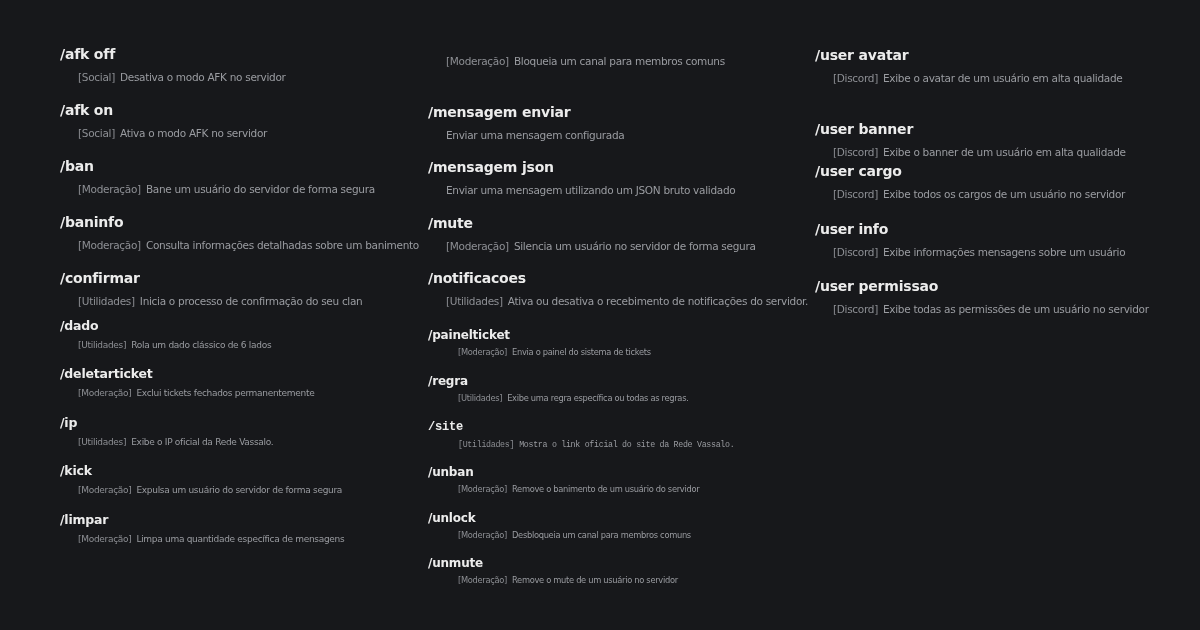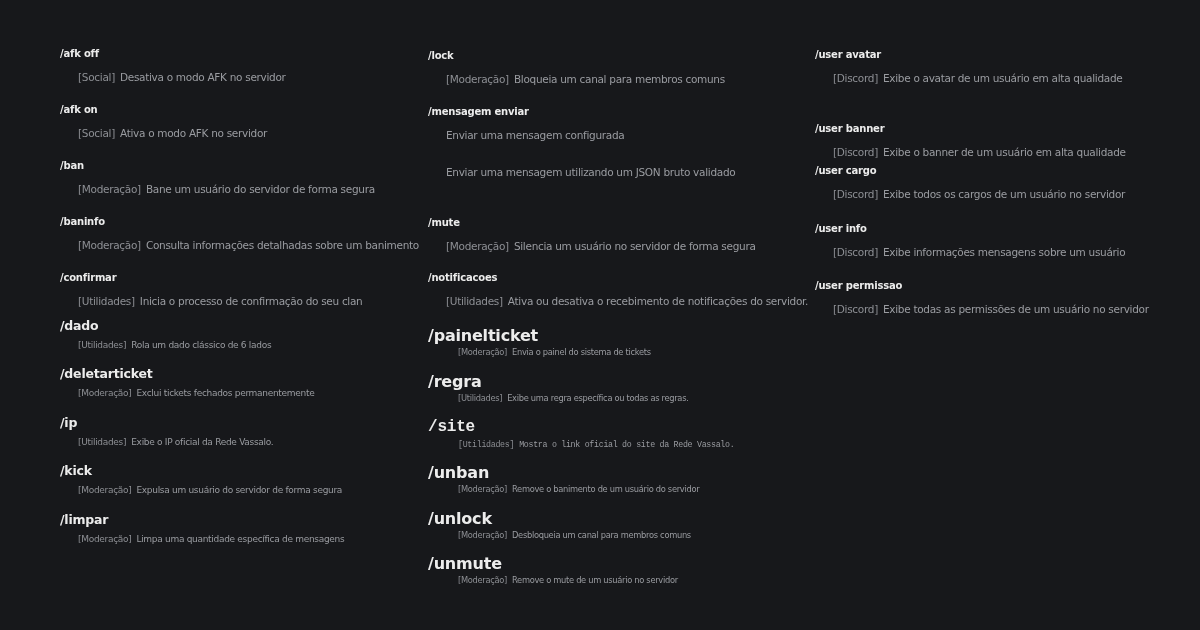--- a/index.html
+++ b/index.html
@@ -27,27 +27,27 @@
     }
     .cmd .desc {
       display: block;
       color: #9a9ca1;
       letter-spacing: -0.3px;
       margin-left: 18px;
     }
     .cmd .cat { color: #8d8f94; margin-right: 5px; }
 
     
-    .cmd.lg .name { font-size: 10px; line-height: 18px; }
+    .cmd.lg .name { font-size: 14px; line-height: 18px; }
     .cmd.lg .desc { font-size: 10.5px; line-height: 14px; margin-top: 7px; }
     
     .cmd.md .name { font-size: 12.5px; line-height: 16px; }
     .cmd.md .desc { font-size: 9px; line-height: 12px; margin-top: 5px; }
     
-    .cmd.sm .name { font-size: 16px; line-height: 15px; }
+    .cmd.sm .name { font-size: 12px; line-height: 15px; }
     .cmd.sm .desc { font-size: 8.3px; line-height: 11px; margin-top: 4px; padding-left: 12px; }
   </style>
 </head>
 <body>
 
 <div class="cmd lg" style="left:60px;top:45px;">
   <span class="name">/afk off</span>
   <span class="desc"><span class="cat">[Social]</span><span>Desativa o modo AFK no servidor</span></span>
 </div>
 <div class="cmd lg" style="left:60px;top:101px;">
@@ -81,28 +81,28 @@
 <div class="cmd md" style="left:60px;top:463px;">
   <span class="name">/kick</span>
   <span class="desc"><span class="cat">[Moderação]</span><span>Expulsa um usuário do servidor de forma segura</span></span>
 </div>
 <div class="cmd md" style="left:60px;top:512px;">
   <span class="name">/limpar</span>
   <span class="desc"><span class="cat">[Moderação]</span><span>Limpa uma quantidade específica de mensagens</span></span>
 </div>
 
 <div class="cmd lg" style="left:428px;top:47px;">
-  <span class="name">/lock</span>
   <span class="desc"><span class="cat">[Moderação]</span><span>Bloqueia um canal para membros comuns</span></span>
 </div>
 <div class="cmd lg" style="left:428px;top:103px;">
   <span class="name">/mensagem enviar</span>
   <span class="desc"><span>Enviar uma mensagem configurada</span></span>
 </div>
 <div class="cmd lg" style="left:428px;top:158px;">
+  <span class="name">/mensagem json</span>
   <span class="desc"><span>Enviar uma mensagem utilizando um JSON bruto validado</span></span>
 </div>
 <div class="cmd lg" style="left:428px;top:214px;">
   <span class="name">/mute</span>
   <span class="desc"><span class="cat">[Moderação]</span><span>Silencia um usuário no servidor de forma segura</span></span>
 </div>
 <div class="cmd lg" style="left:428px;top:269px;">
   <span class="name">/notificacoes</span>
   <span class="desc"><span class="cat">[Utilidades]</span><span>Ativa ou desativa o recebimento de notificações do servidor.</span></span>
 </div>

